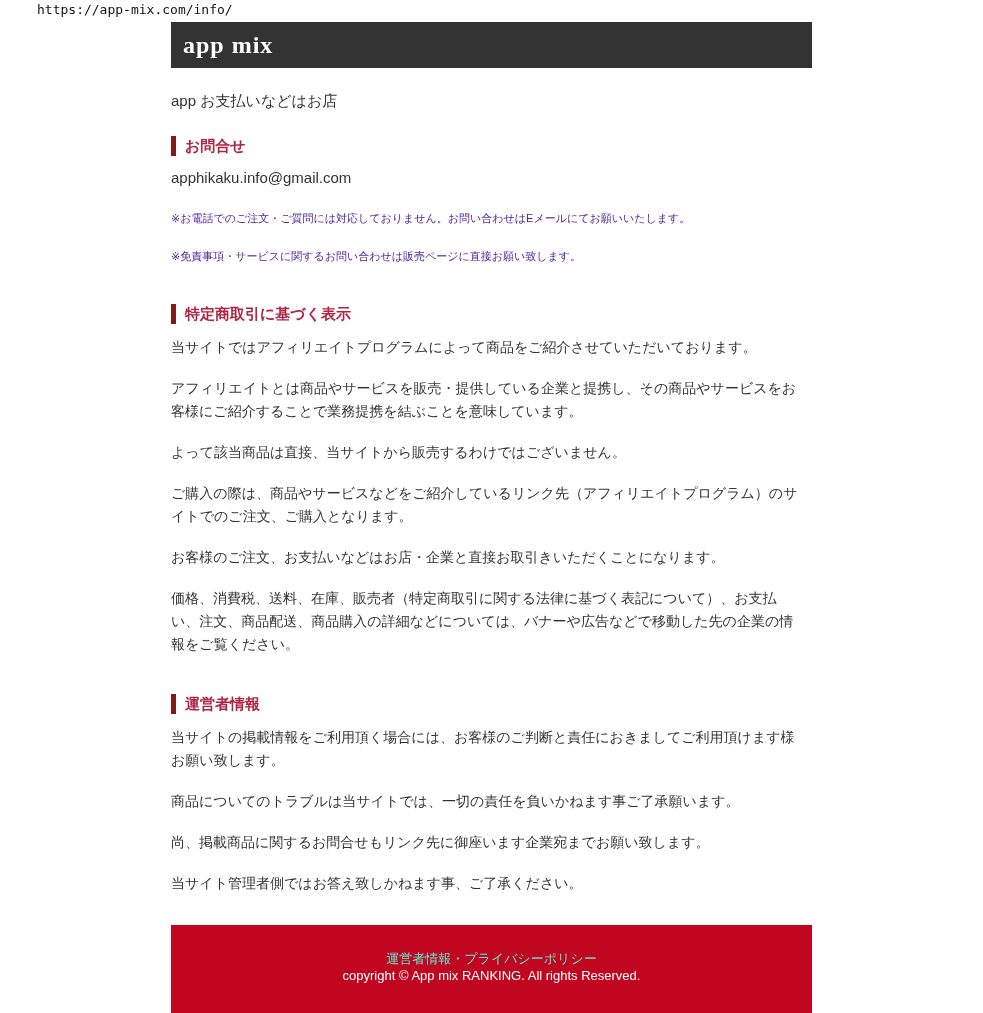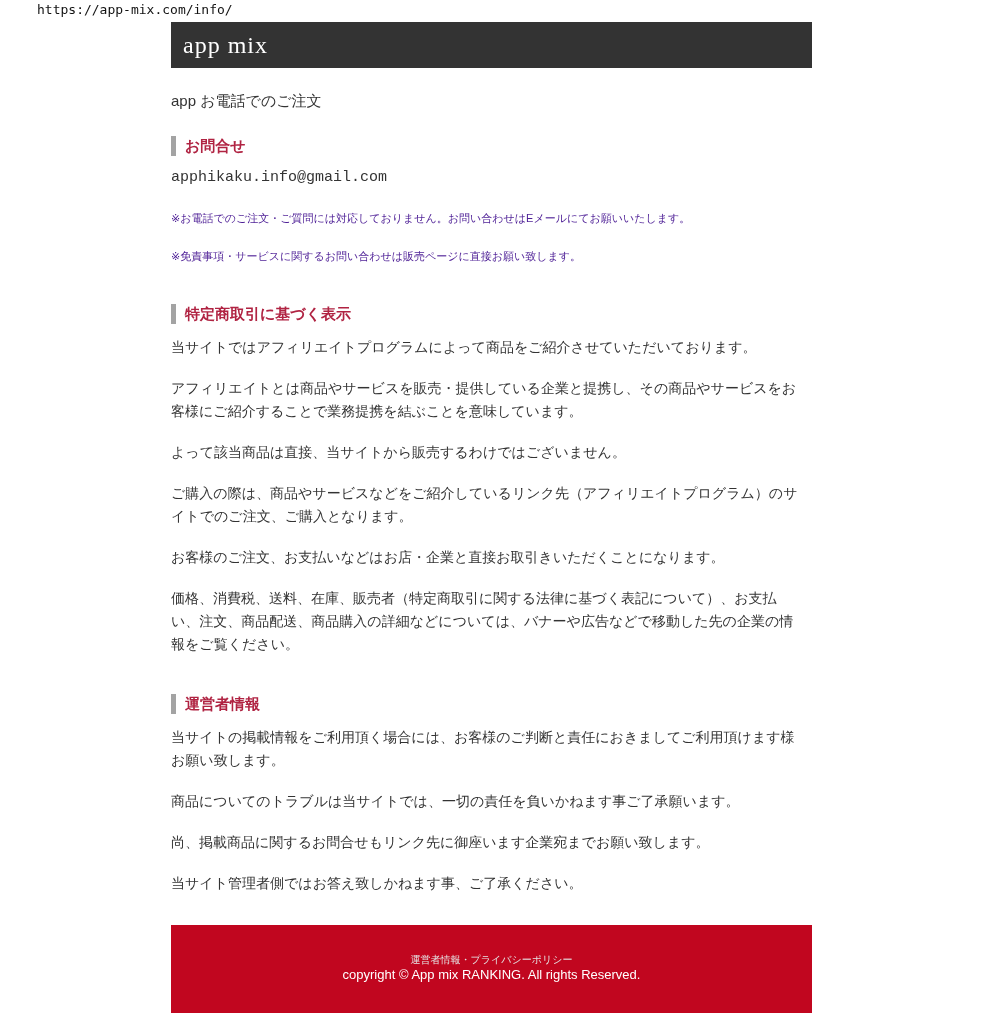--- a/index.html
+++ b/index.html
@@ -17,67 +17,67 @@
   }
   .page { width: 641px; margin-left: 171px; }
   .site-header {
     margin-top: 22px; height: 46px;
     background: #333333;
     display: flex; align-items: center;
     padding-left: 12px;
   }
   .site-title {
     font-family: "Liberation Serif", "DejaVu Serif", serif;
-    font-weight: normal; font-size: 24px; color: #ffffff;
+    font-weight: bold; font-size: 24px; color: #ffffff;
     letter-spacing: 1px;
   }
   .operator { margin-top: 24px; font-size: 15px; color: #333333; }
   .sec-heading {
     margin: 38px 0 10px 0;
-    border-left: 5px solid #a3a3a3;
+    border-left: 5px solid #7f1d1d;
     padding-left: 9px;
     color: #b02342;
     font-size: 15px; font-weight: bold; line-height: 20px;
   }
   .sec-heading.first { margin-top: 25px; }
-  .email-line { font-size: 15px; line-height: 20px; margin: 12px 0 20px 0; color: #333333; font-family: Liberation Mono, monospace; }
+  .email-line { font-size: 15px; line-height: 20px; margin: 12px 0 20px 0; color: #333333; }
   .note { font-size: 11px; line-height: 20px; margin: 0 0 18px 0; color: #4c1d95; }
   .para {
     font-size: 14px; line-height: 23px;
     margin: 12px 0 18px 0;
     white-space: pre-line;
     color: #333333;
   }
   .site-footer {
     margin-top: 30px; height: 95px;
     background: #c1061f;
     color: #ffffff; text-align: center;
     padding-top: 24px;
   }
   .footer-link {
     display: inline-block;
-    color: #e5e5e5; font-size: 10px; text-decoration: none;
+    color: #5eead4; font-size: 13px; text-decoration: none;
     cursor: pointer;
   }
   .footer-copy { font-size: 13px; color: #ffffff; }
 </style>
 </head>
 <body>
 
 <div class="url-caption">https://app-mix.com/info/</div>
 
 <div class="page">
 
   <header class="site-header">
     <h1 class="site-title">app mix</h1>
   </header>
 
   <main>
 
-    <p class="operator">app お電話でのご注文</p>
+    <p class="operator">app お支払いなどはお店</p>
 
     <h2 class="sec-heading first">お問合せ</h2>
 
     <p class="email-line">apphikaku.info@gmail.com</p>
 
     <p class="note">※お電話でのご注文・ご質問には対応しておりません。お問い合わせはEメールにてお願いいたします。</p>
 
     <p class="note">※免責事項・サービスに関するお問い合わせは販売ページに直接お願い致します。</p>
 
     <h2 class="sec-heading">特定商取引に基づく表示</h2>

